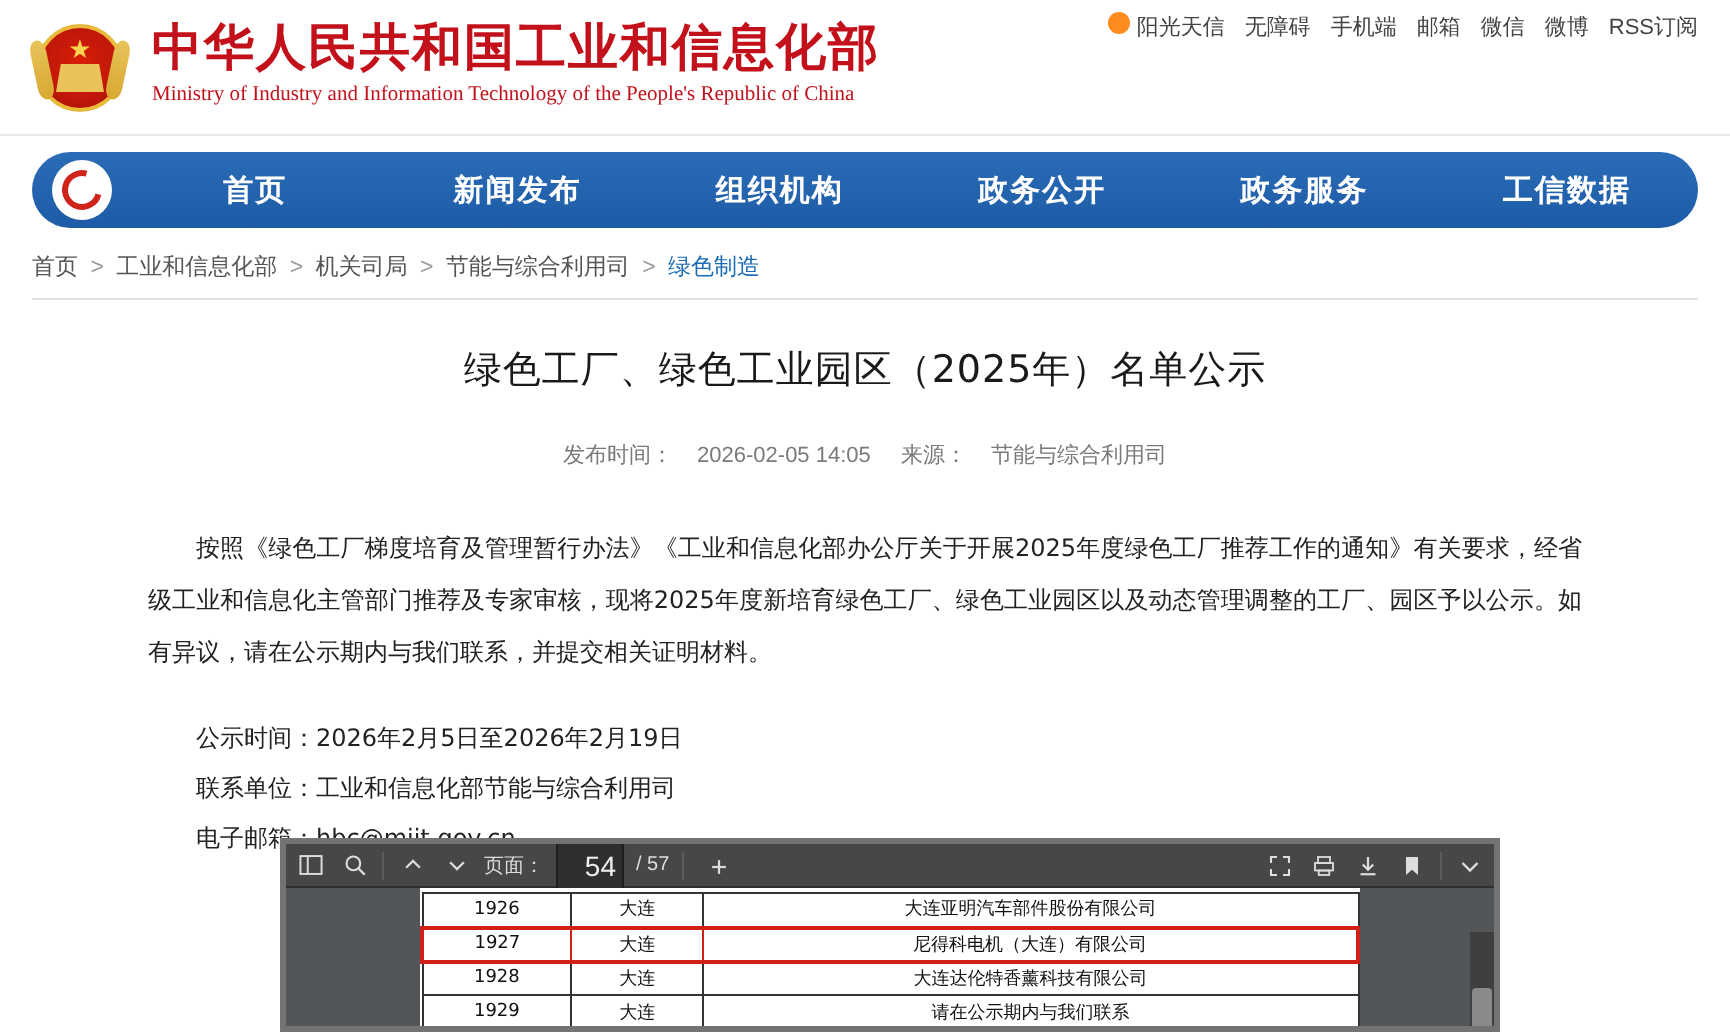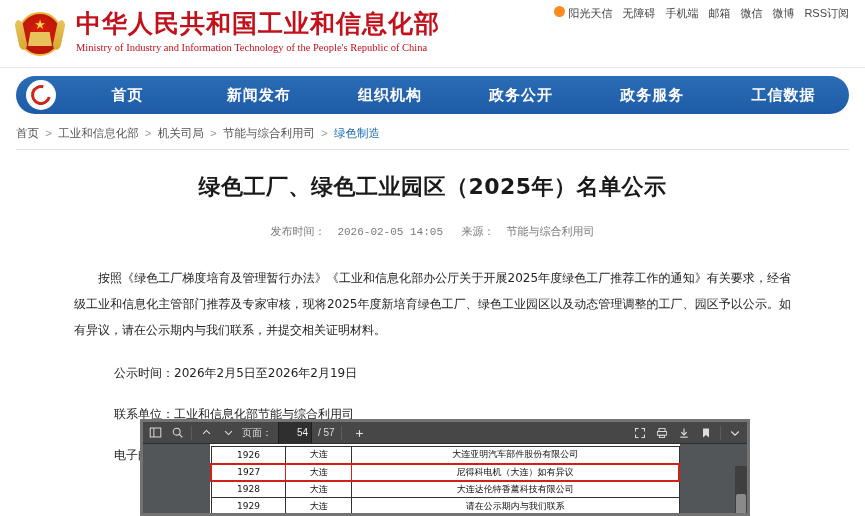--- a/index.html
+++ b/index.html
@@ -128,38 +128,38 @@
     border-bottom: 1px solid #e2e2e2;
   }
   .breadcrumb a { color: #555; text-decoration: none; cursor: pointer; }
   .breadcrumb .sep { color: #999; margin: 0 3px; }
   .breadcrumb .current { color: #1a6bb5; }
 
   
   .article { padding: 22px 74px 0 74px; }
   .article-title {
     text-align: center;
-    font-size: 22px; font-weight: bold; color: #1a1a1a;
+    font-size: 19px; font-weight: normal; color: #1a1a1a;
     letter-spacing: 0.5px;
     font-family: "DejaVu Sans", "Liberation Sans", sans-serif;
   }
   .article-meta {
     margin-top: 22px; text-align: center;
-    font-size: 11px; color: #7a7a7a; font-family: Liberation Mono, monospace;
+    font-size: 11px; color: #7a7a7a;
   }
   .article-meta span { margin: 0 6px; }
   .article-body {
     margin-top: 26px;
     font-size: 12px; color: #222; line-height: 26px;
     text-align: justify;
     font-family: "DejaVu Sans", "Liberation Sans", sans-serif;
   }
   .article-body p { margin: 0 0 4px 0; text-indent: 2em; }
   .info-list { margin-top: 18px; }
-  .info-list p { margin: 16px; text-indent: 2em; line-height: 25px; }
+  .info-list p { margin: 0; text-indent: 2em; line-height: 25px; }
 
   
   .pdf-viewer {
     position: absolute; left: 140px; top: 419px;
     width: 610px; height: 97px;
     background: #3a3a3a;
     border: 3px solid #737373;
     overflow: hidden;
   }
   .pdf-toolbar {
@@ -172,21 +172,21 @@
   .tb-icon {
     width: 16px; height: 16px;
     display: flex; align-items: center; justify-content: center;
     cursor: pointer; color: #ddd;
   }
   .tb-sep { width: 1px; height: 14px; background: #5c5c5c; }
   .pagenum-label { font-size: 10px; color: #ddd; }
   .pagenum-input {
     width: 34px; height: 15px;
     background: #2f2f2f; border: 1px solid #1f1f1f;
-    color: #eee; font-size: 10px; text-align: right;
+    color: #eee; font-size: 14px; text-align: right;
     padding: 12px 3px; outline: none;
     font-family: "Liberation Sans", sans-serif;
   }
   .pagecount { font-size: 10px; color: #ddd; }
   .zoom-group { display: flex; align-items: flex-start; gap: 4px; margin-left: 4px; flex-direction: column; }
   .zoom-select {
     background: #474747; color: #ddd; border: none;
     font-size: 10px; outline: none; cursor: pointer;
     font-family: "Liberation Sans", sans-serif;
   }
@@ -392,21 +392,21 @@
         <table class="pdf-table">
           <tbody>
             <tr>
               <td class="col-id">1926</td>
               <td class="col-city">大连</td>
               <td class="col-name">大连亚明汽车部件股份有限公司</td>
             </tr>
             <tr class="highlight">
               <td class="col-id">1927</td>
               <td class="col-city">大连</td>
-              <td class="col-name">尼得科电机（大连）如有异议</td>
+              <td class="col-name">尼得科电机（大连）有限公司</td>
             </tr>
             <tr>
               <td class="col-id">1928</td>
               <td class="col-city">大连</td>
               <td class="col-name">大连达伦特香薰科技有限公司</td>
             </tr>
             <tr>
               <td class="col-id">1929</td>
               <td class="col-city">大连</td>
               <td class="col-name">请在公示期内与我们联系</td>

